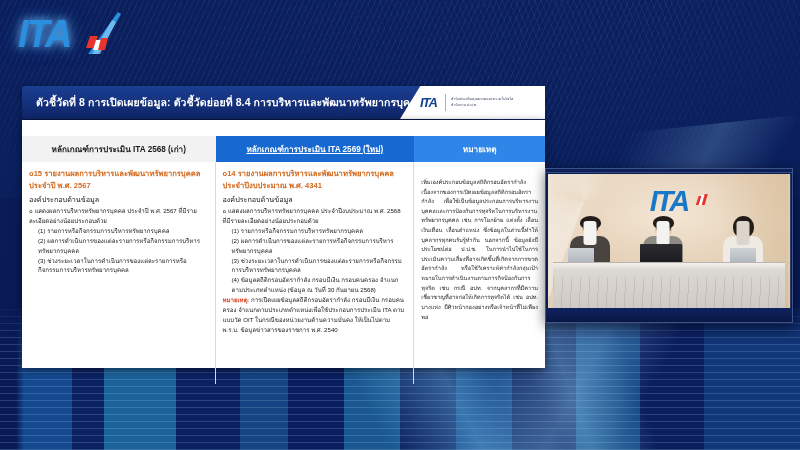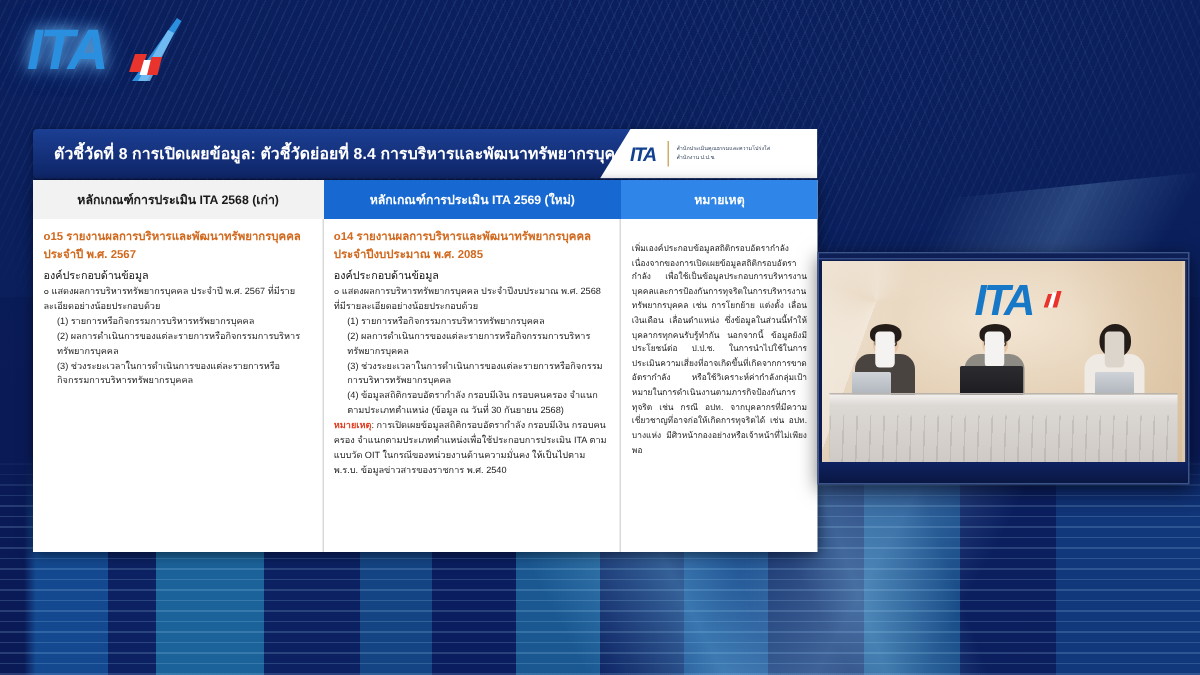--- a/index.html
+++ b/index.html
@@ -118,27 +118,27 @@
   #header-badge .agency {
     font-size:3.6px; color:#2b3a55; line-height:1.5; white-space:pre-line;
   }
 
   
   #content-card {
     position:absolute; left:22px; top:120px; width:523px; height:248px;
     background:#ffffff;
     box-shadow:0 2px 8px rgba(0,0,0,.5);
   }
-  #table-head { display:flex; height:26px; }
+  #table-head { display:flex; height:26px;margin-top:16px; }
   .th {
     display:flex; align-items:center; justify-content:center;
     font-size:8.2px; font-weight:bold; color:#1a1a1a;
   }
   .th-old { width:37%; background:#f2f2f2; }
-  .th-new { width:38%; background:#1769d1; color:#ffffff; }
+  .th-new { width:38%; background:#1769d1; color:#ffffff;text-decoration:underline; }
   .th-note { width:25%; background:#2f86e8; color:#ffffff; }
 
   #table-body { display:flex; height:222px; }
   .col { padding:6px 7px 4px 7px; overflow:hidden; }
   .col-old { width:37%; border-right:1px solid #d9d9d9; }
   .col-new { width:38%; border-right:1px solid #d9d9d9; }
   .col-note { width:25%; }
 
   .code-head {
     color:#d2691e; font-size:7.6px; font-weight:bold; line-height:1.55;
@@ -272,21 +272,21 @@
       <div class="sub-head">องค์ประกอบด้านข้อมูล</div>
       <div class="body-txt">
         <p>๐ แสดงผลการบริหารทรัพยากรบุคคล ประจำปี พ.ศ. 2567 ที่มีรายละเอียดอย่างน้อยประกอบด้วย</p>
         <p class="indent">(1) รายการหรือกิจกรรมการบริหารทรัพยากรบุคคล</p>
         <p class="indent">(2) ผลการดำเนินการของแต่ละรายการหรือกิจกรรมการบริหารทรัพยากรบุคคล</p>
         <p class="indent">(3) ช่วงระยะเวลาในการดำเนินการของแต่ละรายการหรือกิจกรรมการบริหารทรัพยากรบุคคล</p>
       </div>
     </div>
 
     <div class="col col-new">
-      <div class="code-head">o14 รายงานผลการบริหารและพัฒนาทรัพยากรบุคคลประจำปีงบประมาณ พ.ศ. 2085</div>
+      <div class="code-head">o14 รายงานผลการบริหารและพัฒนาทรัพยากรบุคคลประจำปีงบประมาณ พ.ศ. 4341</div>
       <div class="sub-head">องค์ประกอบด้านข้อมูล</div>
       <div class="body-txt">
         <p>๐ แสดงผลการบริหารทรัพยากรบุคคล ประจำปีงบประมาณ พ.ศ. 2568 ที่มีรายละเอียดอย่างน้อยประกอบด้วย</p>
         <p class="indent">(1) รายการหรือกิจกรรมการบริหารทรัพยากรบุคคล</p>
         <p class="indent">(2) ผลการดำเนินการของแต่ละรายการหรือกิจกรรมการบริหารทรัพยากรบุคคล</p>
         <p class="indent">(3) ช่วงระยะเวลาในการดำเนินการของแต่ละรายการหรือกิจกรรมการบริหารทรัพยากรบุคคล</p>
         <p class="indent">(4) ข้อมูลสถิติกรอบอัตรากำลัง กรอบมีเงิน กรอบคนครอง จำแนกตามประเภทตำแหน่ง (ข้อมูล ณ วันที่ 30 กันยายน 2568)</p>
         <p>
           <span class="note-label">หมายเหตุ</span><span>: การเปิดเผยข้อมูลสถิติกรอบอัตรากำลัง กรอบมีเงิน กรอบคนครอง จำแนกตามประเภทตำแหน่งเพื่อใช้ประกอบการประเมิน ITA ตามแบบวัด OIT ในกรณีของหน่วยงานด้านความมั่นคง ให้เป็นไปตาม พ.ร.บ. ข้อมูลข่าวสารของราชการ พ.ศ. 2540</span>
         </p>

